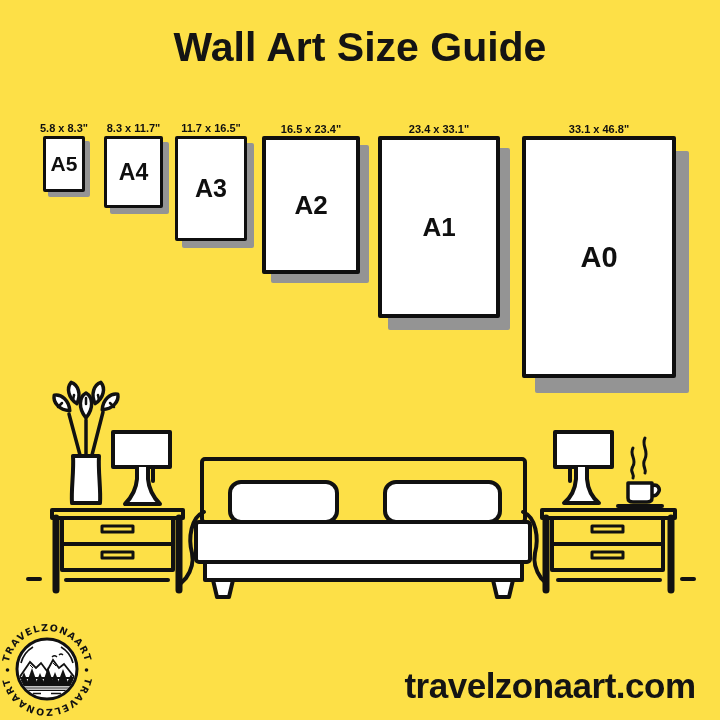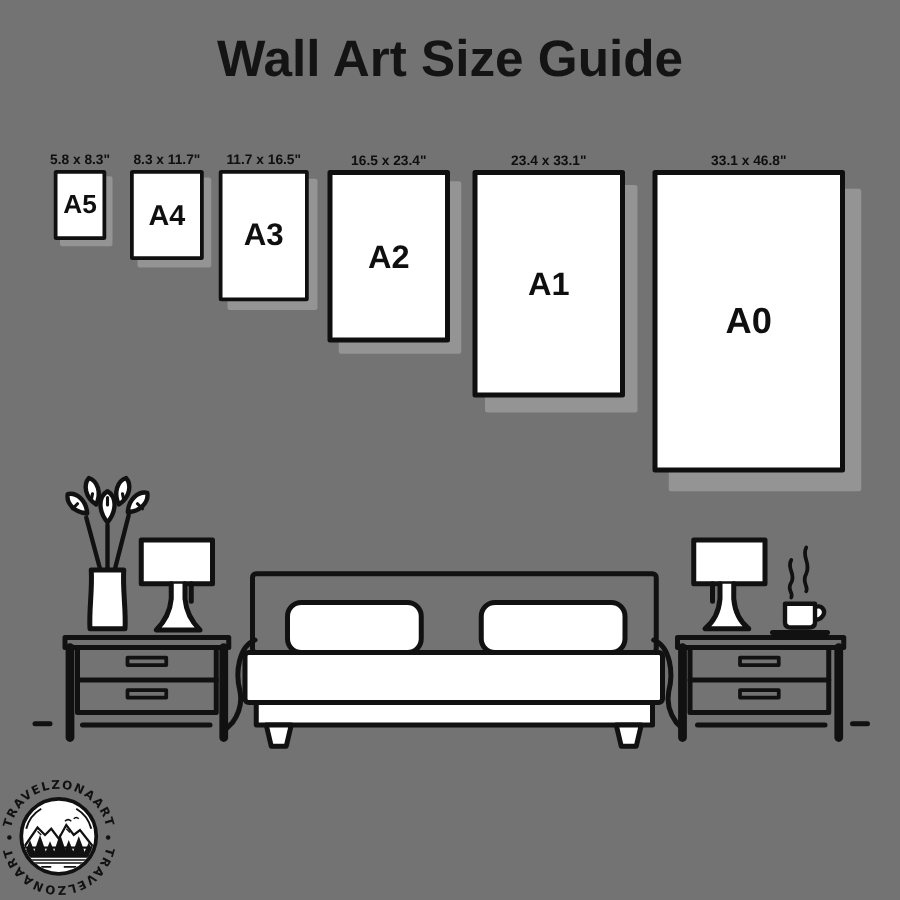--- a/index.html
+++ b/index.html
@@ -1,17 +1,17 @@
 <!DOCTYPE html>
 <html><head>
 <meta charset="utf-8">
 <style>
   html,body{margin:0;padding:0;background:#fff;}
   #canvas{
-    position:relative;width:720px;height:720px;background:#737373;overflow:hidden;
+    position:relative;width:720px;height:720px;background:#fde047;overflow:hidden;
     font-family:"Liberation Sans",sans-serif;color:#111;
   }
   .title{
     position:absolute;top:24px;left:0;width:720px;text-align:center;
     font-size:41px;font-weight:bold;letter-spacing:0;color:#141414;
   }
   
   .paper{
     position:absolute;background:#fff;border:3px solid #0f0f0f;border-radius:2px;
     box-sizing:border-box;display:flex;align-items:center;justify-content:center;
@@ -208,14 +208,15 @@
         <line x1="-27" y1="17.8" x2="27" y2="17.8"></line>
         <line x1="-24" y1="20.2" x2="24" y2="20.2"></line>
       </g>
       <g stroke="#111" stroke-width="1.4">
         <line x1="-14" y1="24.5" x2="-6" y2="24.5"></line>
         <line x1="4" y1="24.5" x2="14" y2="24.5"></line>
       </g>
     </g>
   </svg>
 
+  <div class="website">travelzonaart.com</div>
 
 </div>
 
 </body></html>

